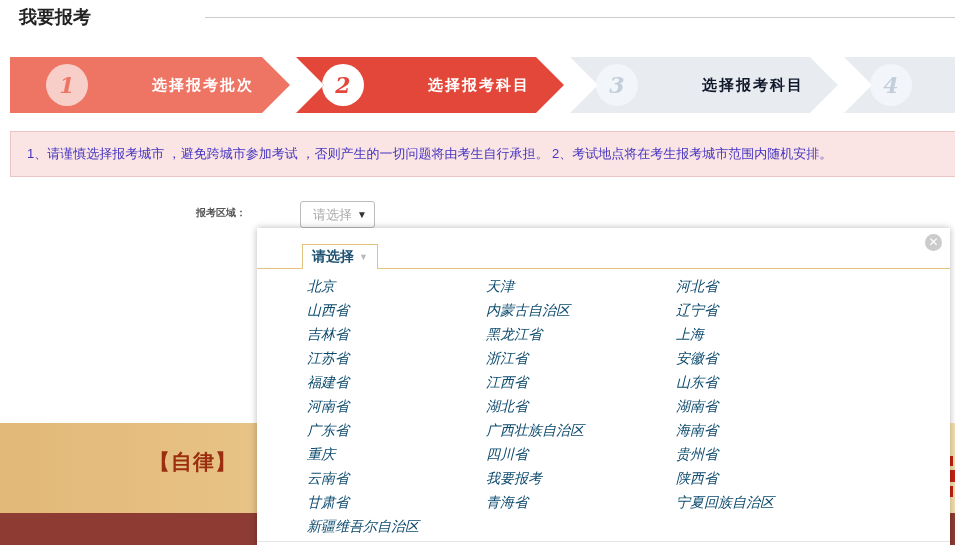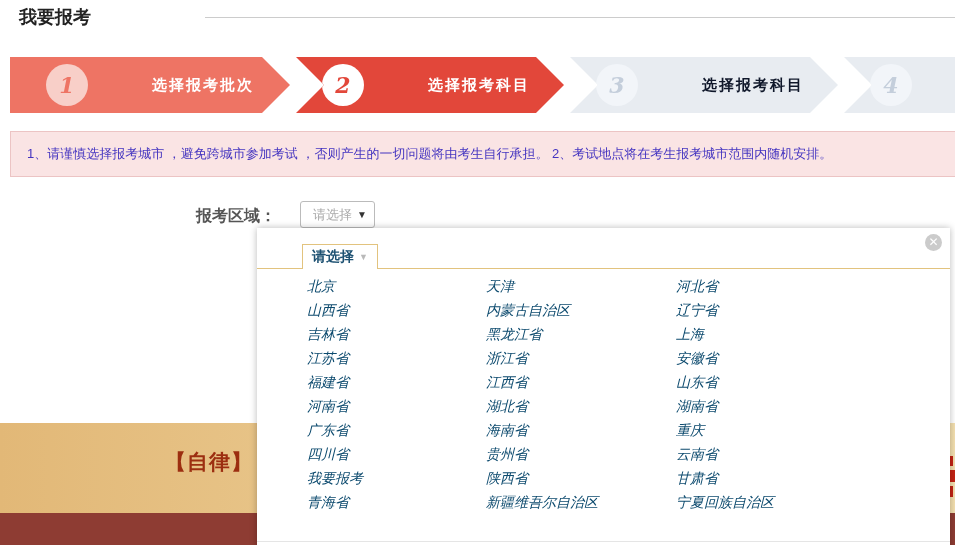--- a/index.html
+++ b/index.html
@@ -35,31 +35,31 @@
 
   
   .notice {
     position:absolute; left:10px; right:-2px; top:131px; height:46px;
     background:#fae4e4; border:1px solid #ecc4c4;
     display:flex; align-items:center; padding-left:16px;
     font-size:13px; color:#4434c0;
   }
 
   
-  .field-label { position:absolute; left:196px; top:206px; font-size:16px; font-weight:bold; color:#555; }
+  .field-label { position:absolute; left:196px; top:206px; font-size:10px; font-weight:bold; color:#555; }
   .region-select {
     position:absolute; left:300px; top:201px; width:75px; height:27px;
     border:1px solid #bbb; border-radius:3px; background:#fff; cursor:pointer;
     display:flex; align-items:center; padding-left:12px; font-size:13px; color:#a9a9a9;
   }
   .region-select .sel-caret { position:absolute; right:7px; top:7px; font-size:10px; color:#333; }
 
   
   .banner { position:absolute; left:0; top:423px; width:955px; height:90px; background:linear-gradient(90deg,#e2b877,#f4e0b0); z-index:1; }
-  .banner-slogan { position:absolute; left:165px; top:25px; font-size:21px; font-weight:bold; color:#9c2e10; letter-spacing:1px; }
+  .banner-slogan { position:absolute; left:149px; top:25px; font-size:21px; font-weight:bold; color:#9c2e10; letter-spacing:1px; }
   .banner-frag { position:absolute; z-index:2; background:#c42314; }
   .frag1 { left:946px; top:456px; width:7px; height:10px; }
   .frag2 { left:947px; top:470px; width:8px; height:12px; }
   .frag3 { left:946px; top:486px; width:7px; height:11px; }
   .footer-bar { position:absolute; left:0; top:513px; width:955px; height:32px; background:#8e3c33; z-index:1; }
 
   
   .picker {
     position:absolute; left:257px; top:228px; width:693px; height:330px;
     background:#fff; box-shadow:0 0 7px rgba(0,0,0,0.28); z-index:10;
@@ -146,26 +146,27 @@
       <a class="prov">江苏省</a>
       <a class="prov">浙江省</a>
       <a class="prov">安徽省</a>
       <a class="prov">福建省</a>
       <a class="prov">江西省</a>
       <a class="prov">山东省</a>
       <a class="prov">河南省</a>
       <a class="prov">湖北省</a>
       <a class="prov">湖南省</a>
       <a class="prov">广东省</a>
+      <a class="prov">广西壮族自治区</a>
       <a class="prov">海南省</a>
       <a class="prov">重庆</a>
       <a class="prov">四川省</a>
       <a class="prov">贵州省</a>
       <a class="prov">云南省</a>
       <a class="prov">我要报考</a>
       <a class="prov">陕西省</a>
       <a class="prov">甘肃省</a>
       <a class="prov">青海省</a>
+      <a class="prov">宁夏回族自治区</a>
       <a class="prov">新疆维吾尔自治区</a>
-      <a class="prov">宁夏回族自治区</a>
     </div>
   <div class="picker-divider"></div>
 </div>
 
 </body></html>

